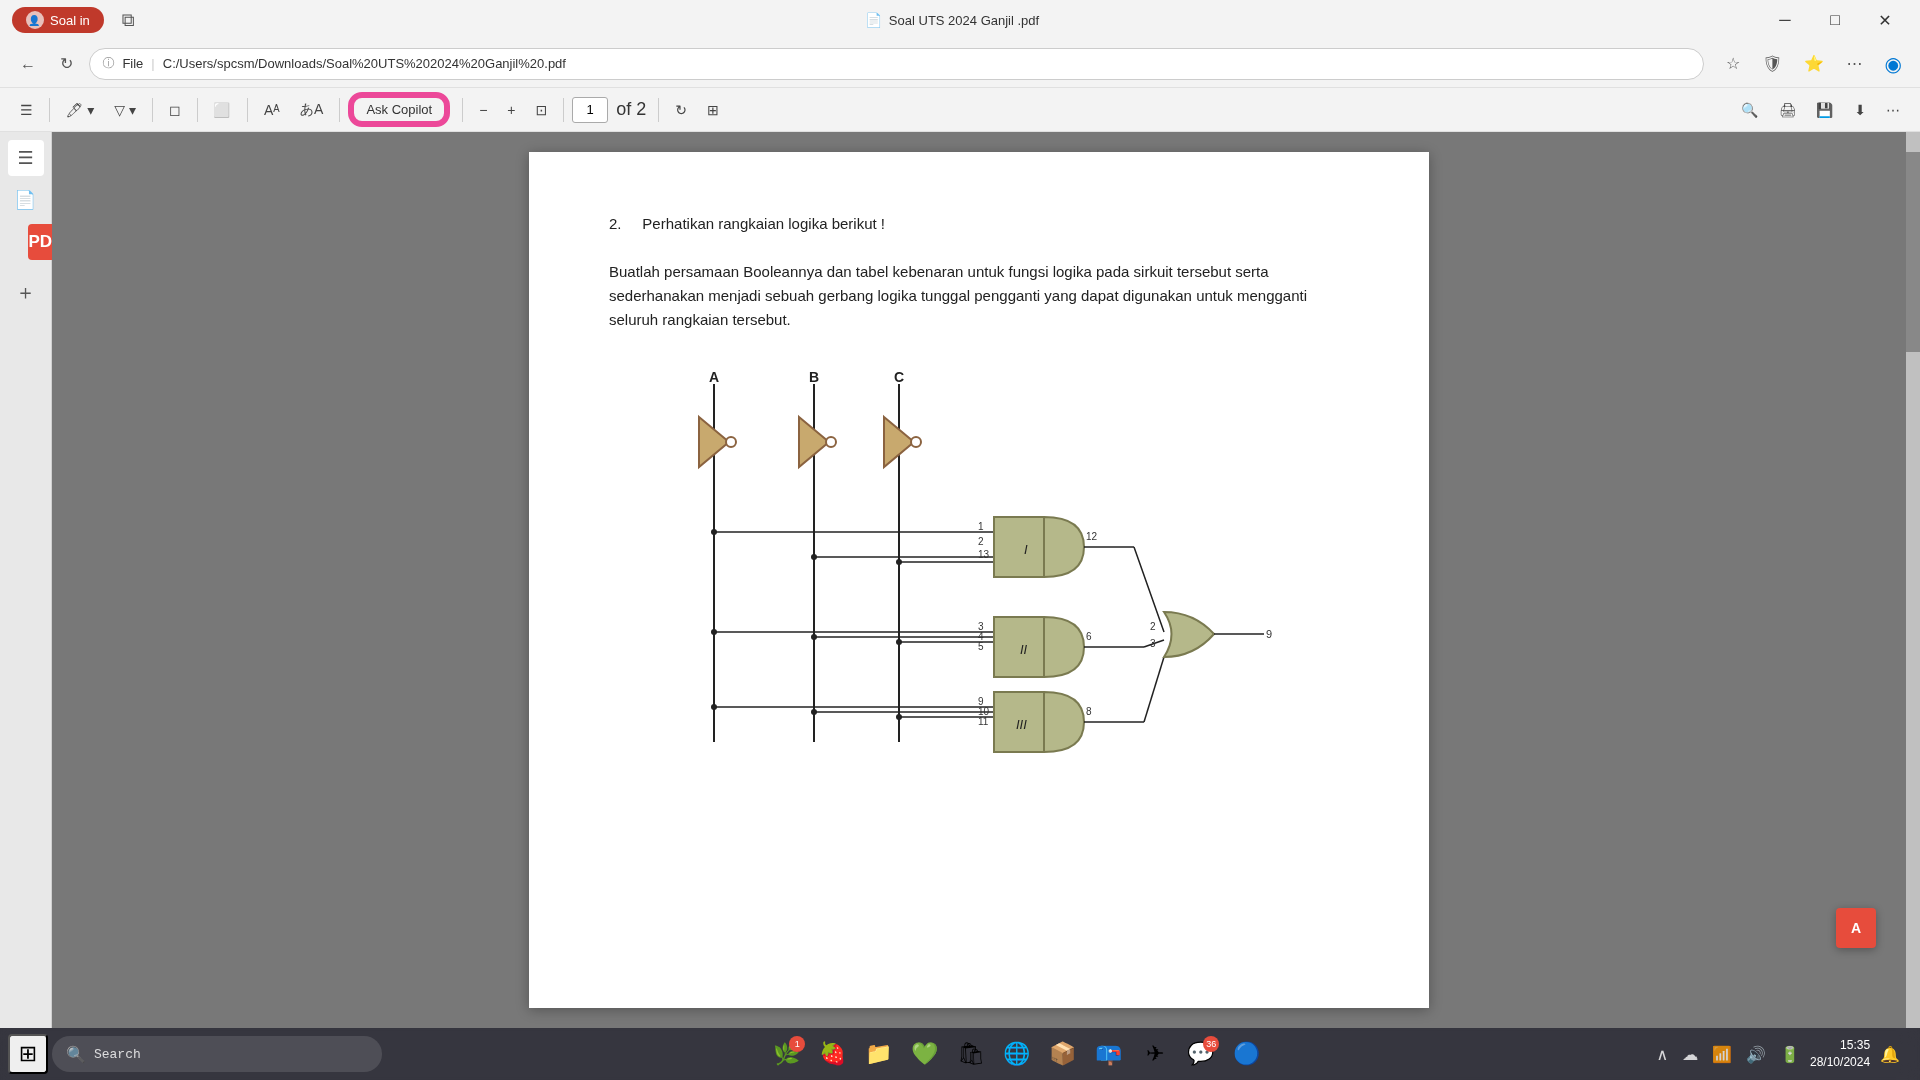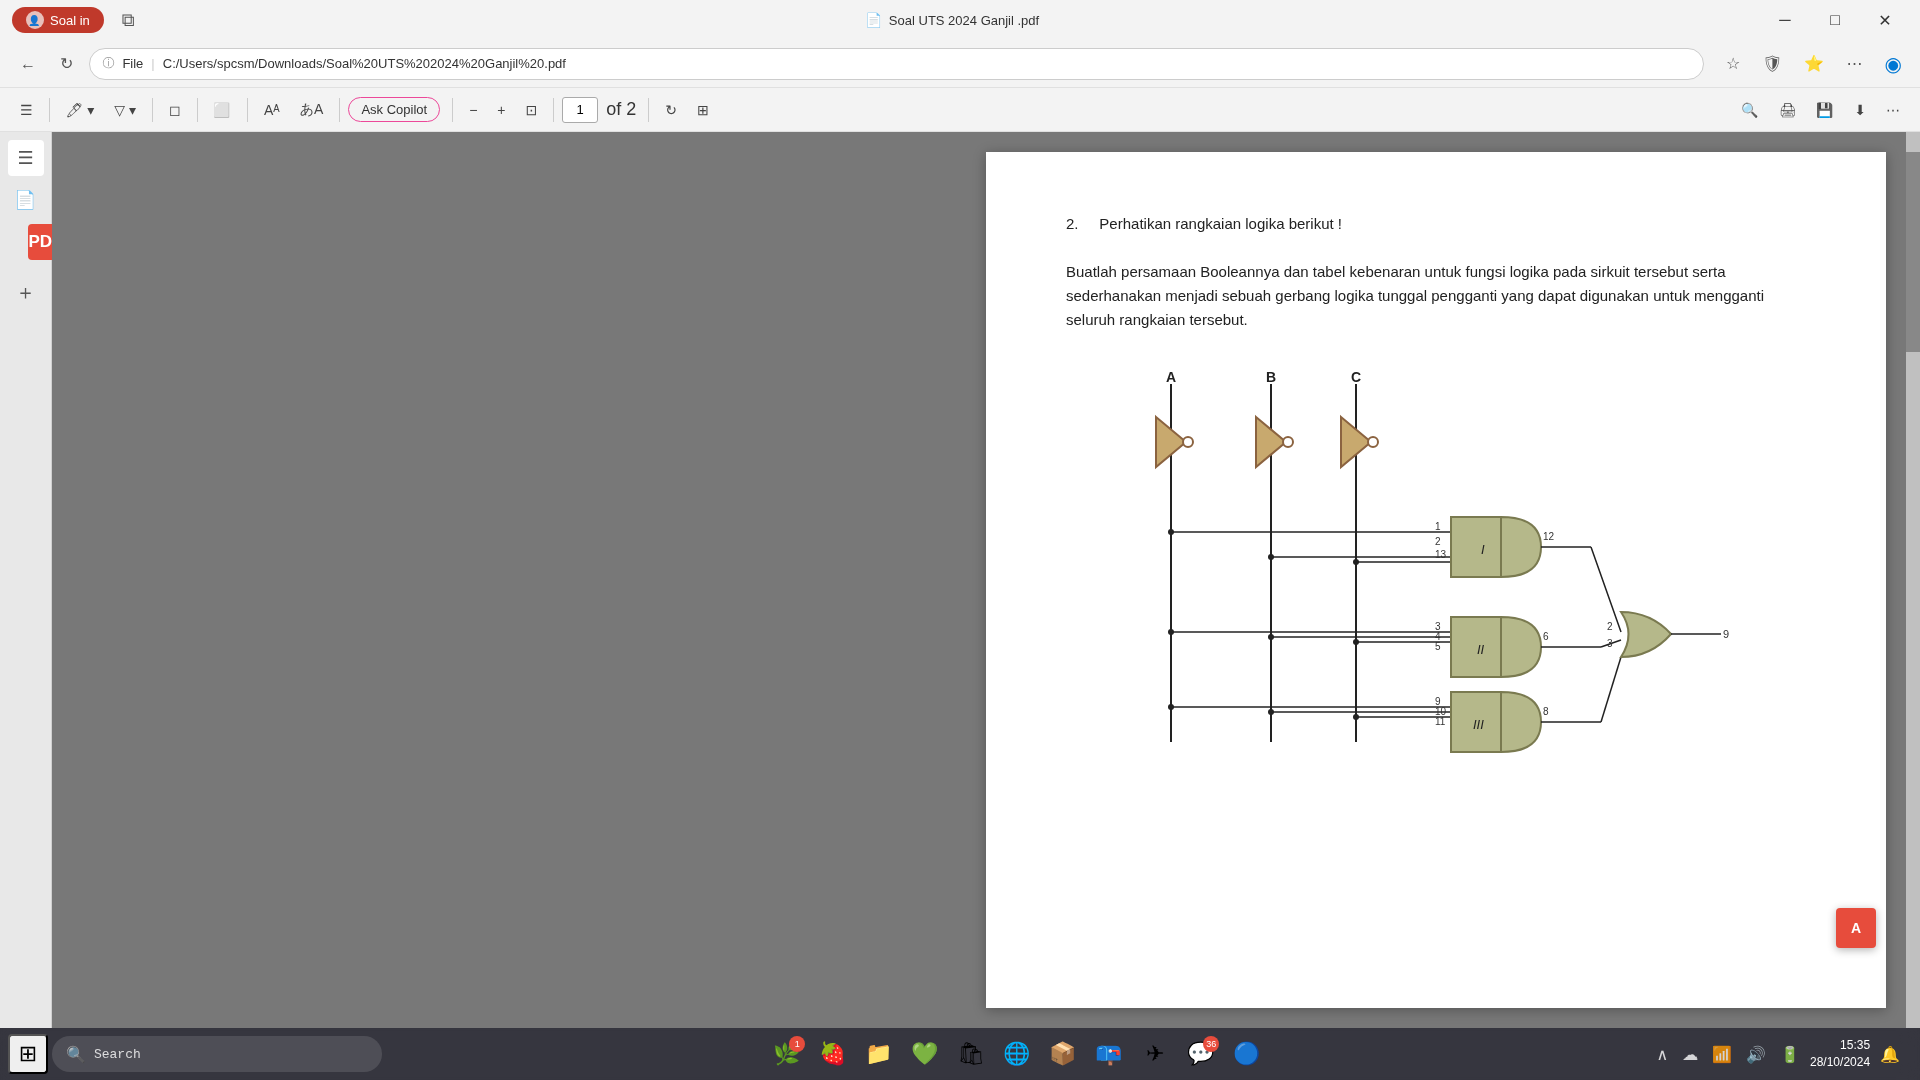--- a/index.html
+++ b/index.html
@@ -77,21 +77,21 @@
       background: none; border: none; cursor: pointer; font-size: 14px;
       color: #444; padding: 4px 8px; border-radius: 4px; display: flex; align-items: center; gap: 3px;
     }
     .toolbar-sep { width: 1px; height: 24px; background: #ccc; margin: 0 4px; }
     .toolbar-page-input {
       width: 36px; height: 26px; text-align: center; border: 1px solid #aaa;
       border-radius: 3px; font-size: 13px;
     }
     .toolbar-of { font-size: 18px; color: #333; margin: 0 4px; }
     .ask-copilot-btn {
-      background: none; border: 1px solid #ec4899; border-radius: 14px;
+      background: none; border: 6px solid #ec4899; border-radius: 14px;
       padding: 4px 12px; font-size: 13px; color: #333; cursor: pointer;
       margin-right: 4px;
     }
 
     
     .main-layout {
       flex: 1;
       display: flex;
       overflow: hidden;
     }
@@ -124,21 +124,21 @@
       cursor: pointer; border-radius: 50%; display: flex; align-items: center;
       justify-content: center; font-size: 20px; color: #555; margin-top: 8px;
     }
 
     
     .pdf-content-area {
       flex: 1;
       background: #787878;
       overflow: auto;
       display: flex;
-      justify-content: flex-end;
+      justify-content: center;
       padding: 20px;
       position: relative;
     }
 
     
     .pdf-page {
       background: white;
       width: 900px;
       min-height: 800px;
       padding: 60px 80px;

